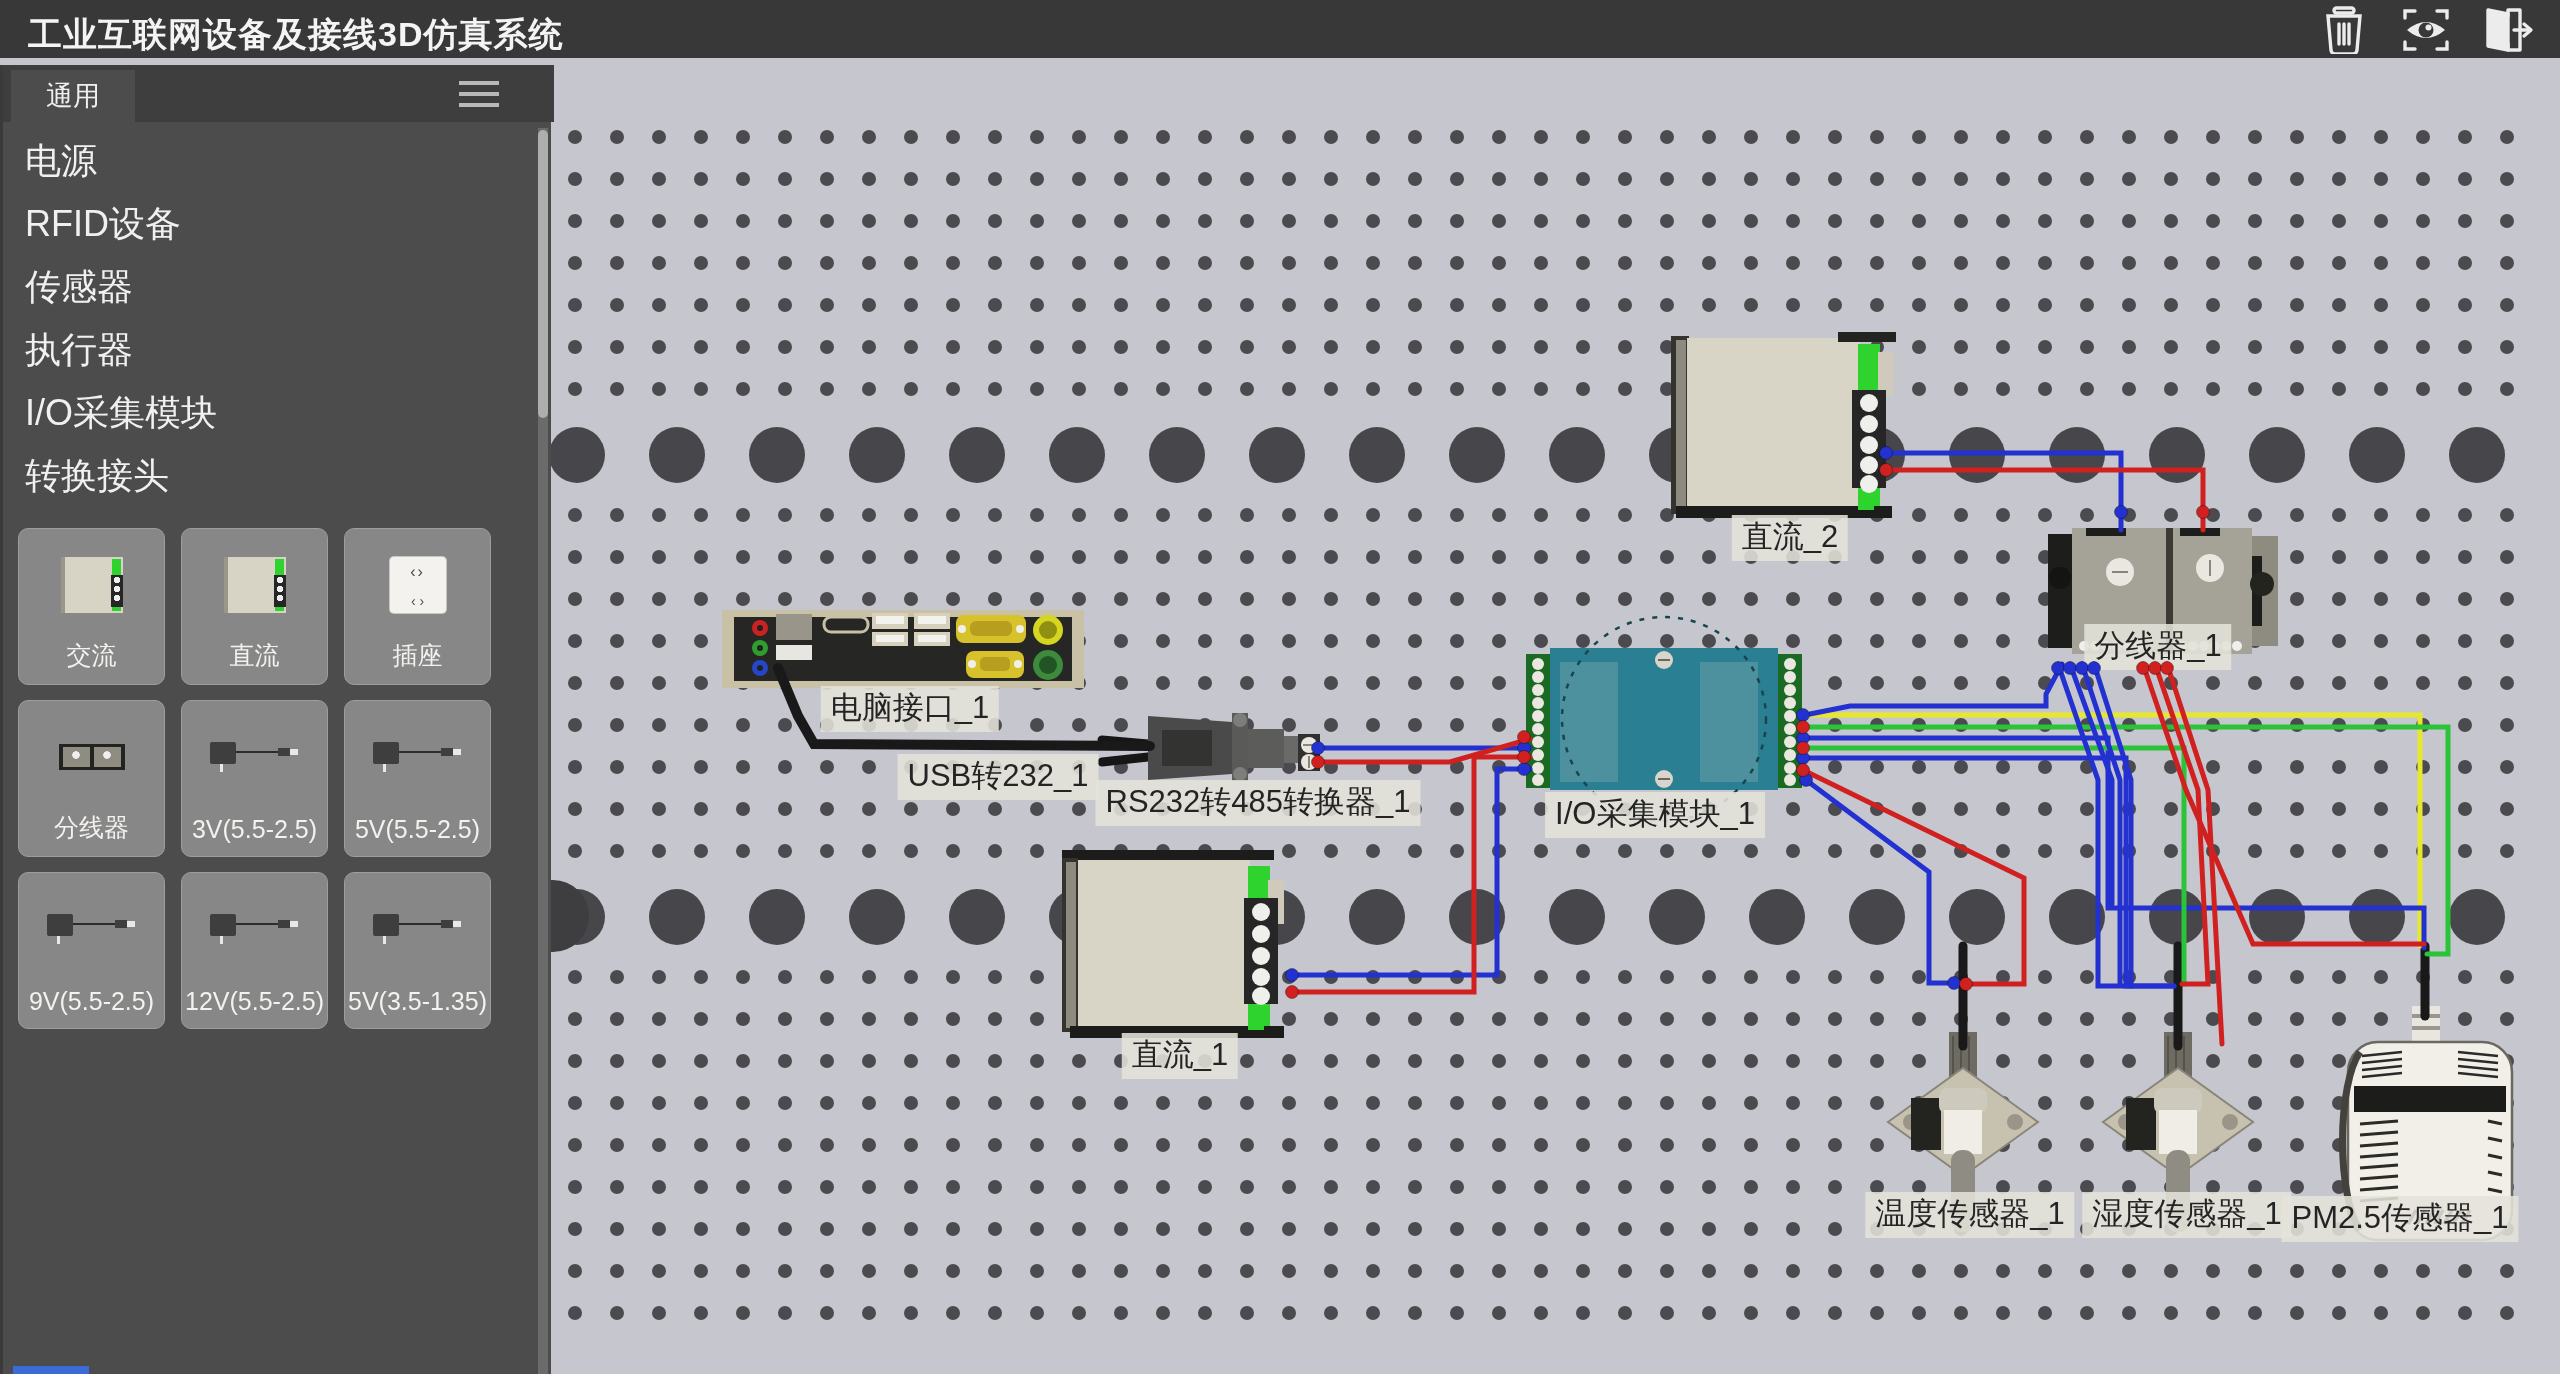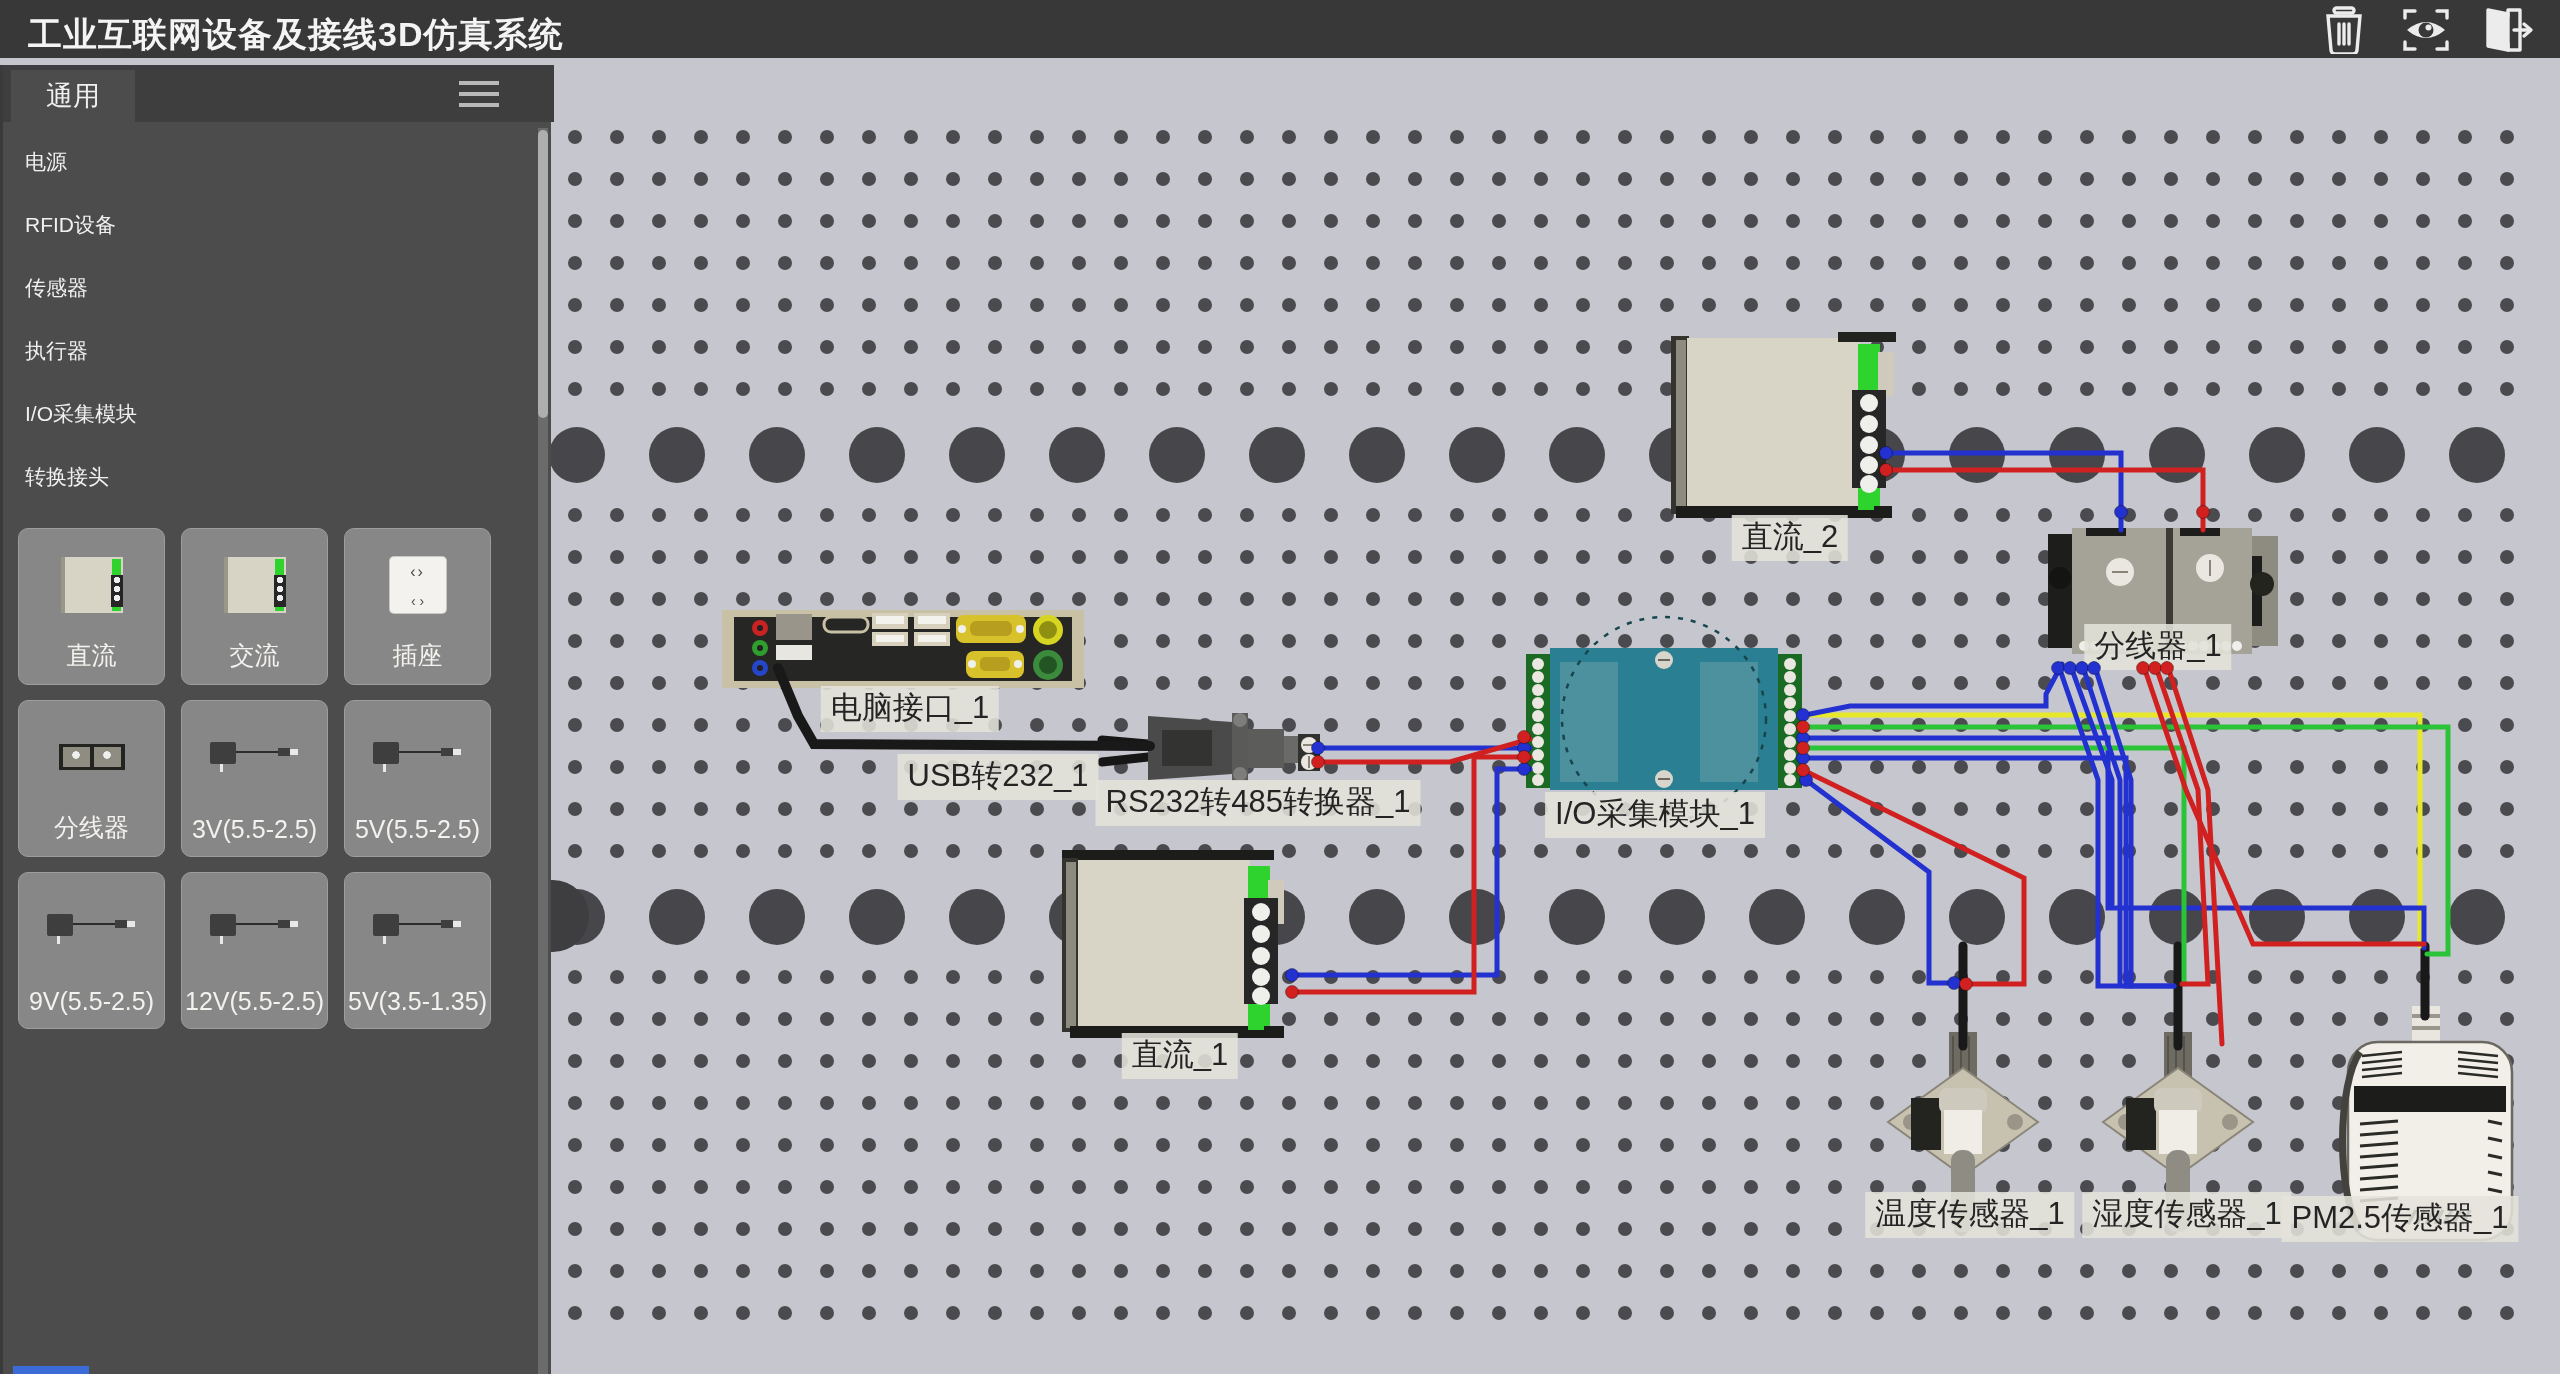--- a/index.html
+++ b/index.html
@@ -22,21 +22,21 @@
     background:#3e3e3e; }
   .side-tab { position:absolute; left:8px; top:5px; width:124px; height:52px;
     background:#4c4c4c; color:#efefef; font-size:27px; display:flex;
     align-items:center; justify-content:center; }
   .hamburger { position:absolute; right:55px; top:16px; width:40px; height:26px;
     display:flex; flex-direction:column; justify-content:space-between; cursor:pointer; }
   .hamburger i { display:block; height:4px; background:#b9b9b9; }
 
   .menu { position:absolute; left:0; top:65px; width:530px; }
   .menu-item { height:63px; display:flex; align-items:center; padding-left:22px;
-    color:#f0f0f0; font-size:21px; cursor:pointer; }
+    color:#f0f0f0; font-size:36px; cursor:pointer; }
 
   .thumb-grid { position:absolute; left:15px; top:463px; width:475px;
     display:grid; grid-template-columns:repeat(3,147px); grid-auto-rows:157px;
     gap:15px 16px; }
   .card { background:#878787; border:1px solid #9d9d9d; border-radius:10px;
     position:relative; cursor:pointer; }
   .card .fig { position:absolute; left:0; top:8px; width:100%; height:95px;
     display:flex; align-items:center; justify-content:center; }
   .card .cap { position:absolute; left:0; bottom:12px; width:100%;
     text-align:center; color:#f4f2ee; font-size:25px; }
@@ -153,27 +153,27 @@
     <div class="menu-item">执行器</div>
     <div class="menu-item">I/O采集模块</div>
     <div class="menu-item">转换接头</div>
   </div>
 
   <div class="thumb-grid">
     <div class="card">
       <div class="fig">
           <div class="f-psu"></div>
         </div>
-      <div class="cap">直流</div>
+      <div class="cap">交流</div>
     </div>
     <div class="card">
       <div class="fig">
           <div class="f-psu"></div>
         </div>
-      <div class="cap">交流</div>
+      <div class="cap">直流</div>
     </div>
     <div class="card">
       <div class="fig">
           <div class="f-socket"></div>
         </div>
       <div class="cap">插座</div>
     </div>
     <div class="card">
       <div class="fig">
           <div class="f-splitter"></div>

